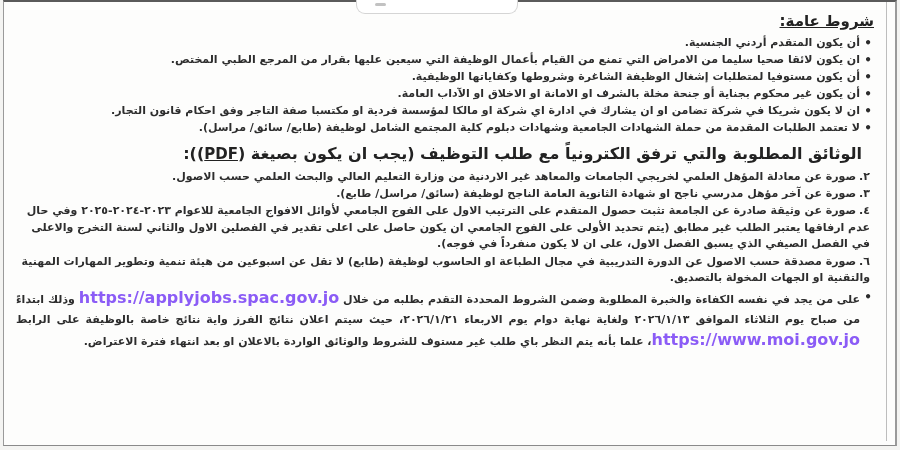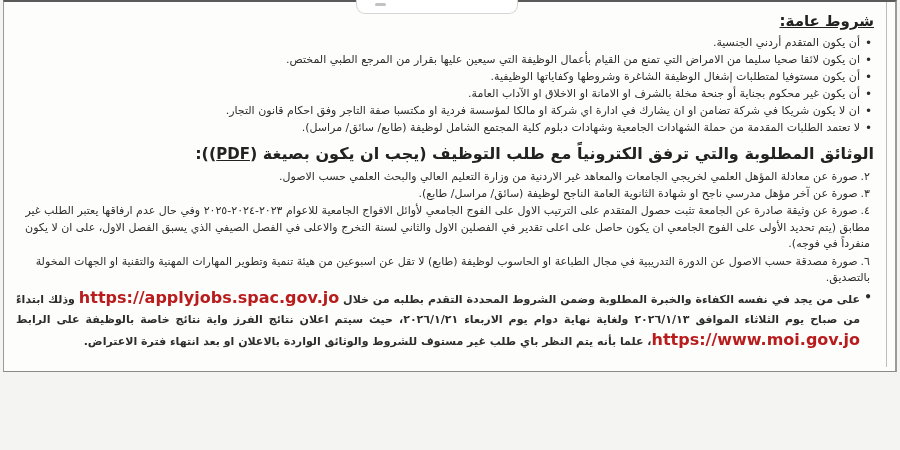--- a/index.html
+++ b/index.html
@@ -4,21 +4,21 @@
 <style>
   html,body{margin:0;padding:0;}
   body{
     width:900px;height:450px;overflow:hidden;
     background:#f4f4f2;
     font-family:"DejaVu Sans",sans-serif;
     color:#2d2d2d;
   }
   .page{
     position:relative;
-    width:894px;height:372px;
+    width:894px;height:446px;
     background:#fdfdfc;
     border-top:2px solid #5a5a5a;
     border-bottom:1px solid #8a8a8a;
     border-left:1px solid #9a9a9a;
     border-right:2px solid #9a9a9a;
     box-sizing:border-box;
     margin:0 3px;
   }
   .inner{
     position:absolute;top:0;right:8px;left:6px;bottom:4px;
@@ -36,33 +36,33 @@
   .overlay-tab .dash{
     position:absolute;top:3px;left:18px;width:11px;height:3px;
     background:#c2c2c2;border-radius:2px;
   }
   h1.sec-title{
     font-size:15px;font-weight:bold;margin:2px 0 5px 0;
     text-decoration:underline;
     color:#222;
   }
   h2.sec-title{
-    font-size:16px;font-weight:bold;margin:7px 0 6px 0;color:#222;
+    font-size:16px;font-weight:bold;margin:7px 12px 6px 0;color:#222;
     text-decoration:none;
   }
   h2 .pdf{
     font-size:15px;text-decoration:underline;font-weight:bold;
     direction:ltr;unicode-bidi:embed;
   }
   ul.blist,ol.nlist{
     list-style:none;margin:0;padding:0 14px 0 0;
   }
   ul.blist li,ol.nlist li,.note-item{
     position:relative;
-    font-size:11px;font-weight:normal;line-height:16.6px;
+    font-size:11px;font-weight:bold;line-height:16.6px;
     margin:0 0 0.5px 0;
     text-align:right;
   }
   ul.blist li::before,.note-item::before{
     content:"\2022";
     position:absolute;right:-12px;top:0;
     font-size:12px;color:#2d2d2d;
   }
   ol.nlist{padding-right:4px;}
   ol.nlist .num{margin-left:3px;}
@@ -71,21 +71,21 @@
     content:"\2022";
     position:absolute;right:2px;top:3px;font-size:12px;font-weight:bold;
   }
   .apply-para{
     font-size:11px;font-weight:bold;line-height:20px;
     text-align:justify;margin:0;
   }
   .url{
     direction:ltr;unicode-bidi:embed;
     font-size:16px;font-weight:bold;letter-spacing:0px;
-    color:#b91c1c;
+    color:#8b5cf6;
     margin-top:48px;
   }
 </style>
 </head>
 <body>
 
 <div class="page">
 
   <div class="overlay-tab">
     <span class="dash"></span>

